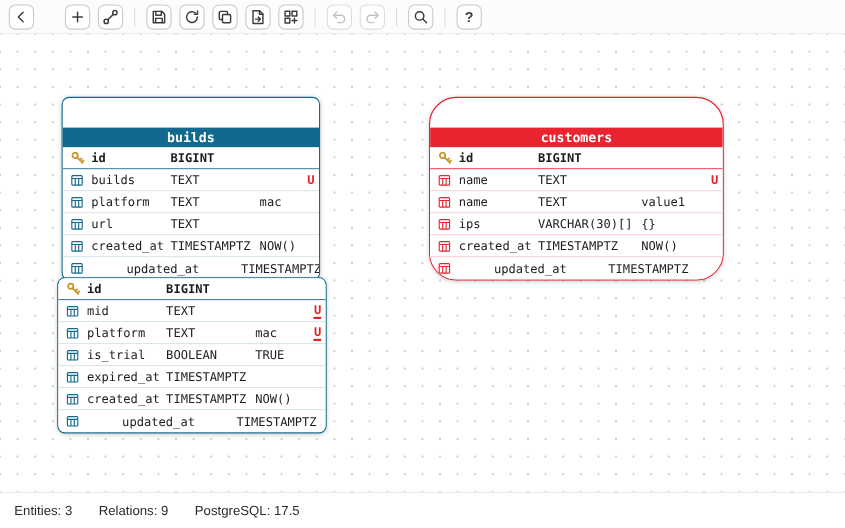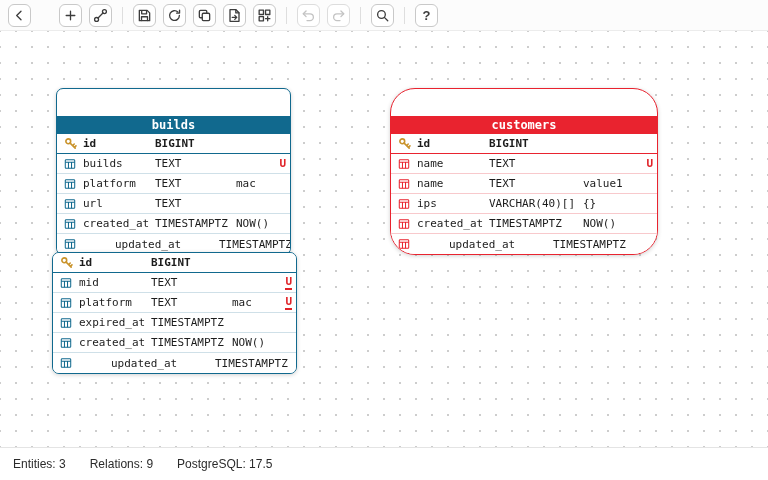--- a/index.html
+++ b/index.html
@@ -263,21 +263,21 @@
         <span></span>
       </div>
       <div class="row">
         <span class="ficon col">
           <svg width="12" height="12" viewBox="0 0 14 14" fill="none" stroke="currentColor" stroke-width="1.2">
             <rect x="1.5" y="2" width="11" height="10" rx="1"></rect>
             <path d="M1.5 5 H12.5 M5.2 5 V12 M8.8 5 V12"></path>
           </svg>
         </span>
         <span>ips</span>
-        <span>VARCHAR(40)[]</span>
+        <span>VARCHAR(30)[]</span>
         <span>{}</span>
         <span></span>
       </div>
       <div class="row">
         <span class="ficon col">
           <svg width="12" height="12" viewBox="0 0 14 14" fill="none" stroke="currentColor" stroke-width="1.2">
             <rect x="1.5" y="2" width="11" height="10" rx="1"></rect>
             <path d="M1.5 5 H12.5 M5.2 5 V12 M8.8 5 V12"></path>
           </svg>
         </span>
@@ -336,20 +336,32 @@
         <span>mac</span>
         <span class="uq ul">U</span>
       </div>
       <div class="row">
         <span class="ficon col">
           <svg width="12" height="12" viewBox="0 0 14 14" fill="none" stroke="currentColor" stroke-width="1.2">
             <rect x="1.5" y="2" width="11" height="10" rx="1"></rect>
             <path d="M1.5 5 H12.5 M5.2 5 V12 M8.8 5 V12"></path>
           </svg>
         </span>
+        <span>is_trial</span>
+        <span>BOOLEAN</span>
+        <span>TRUE</span>
+        <span></span>
+      </div>
+      <div class="row">
+        <span class="ficon col">
+          <svg width="12" height="12" viewBox="0 0 14 14" fill="none" stroke="currentColor" stroke-width="1.2">
+            <rect x="1.5" y="2" width="11" height="10" rx="1"></rect>
+            <path d="M1.5 5 H12.5 M5.2 5 V12 M8.8 5 V12"></path>
+          </svg>
+        </span>
         <span>expired_at</span>
         <span>TIMESTAMPTZ</span>
         <span></span>
         <span></span>
       </div>
       <div class="row">
         <span class="ficon col">
           <svg width="12" height="12" viewBox="0 0 14 14" fill="none" stroke="currentColor" stroke-width="1.2">
             <rect x="1.5" y="2" width="11" height="10" rx="1"></rect>
             <path d="M1.5 5 H12.5 M5.2 5 V12 M8.8 5 V12"></path>

